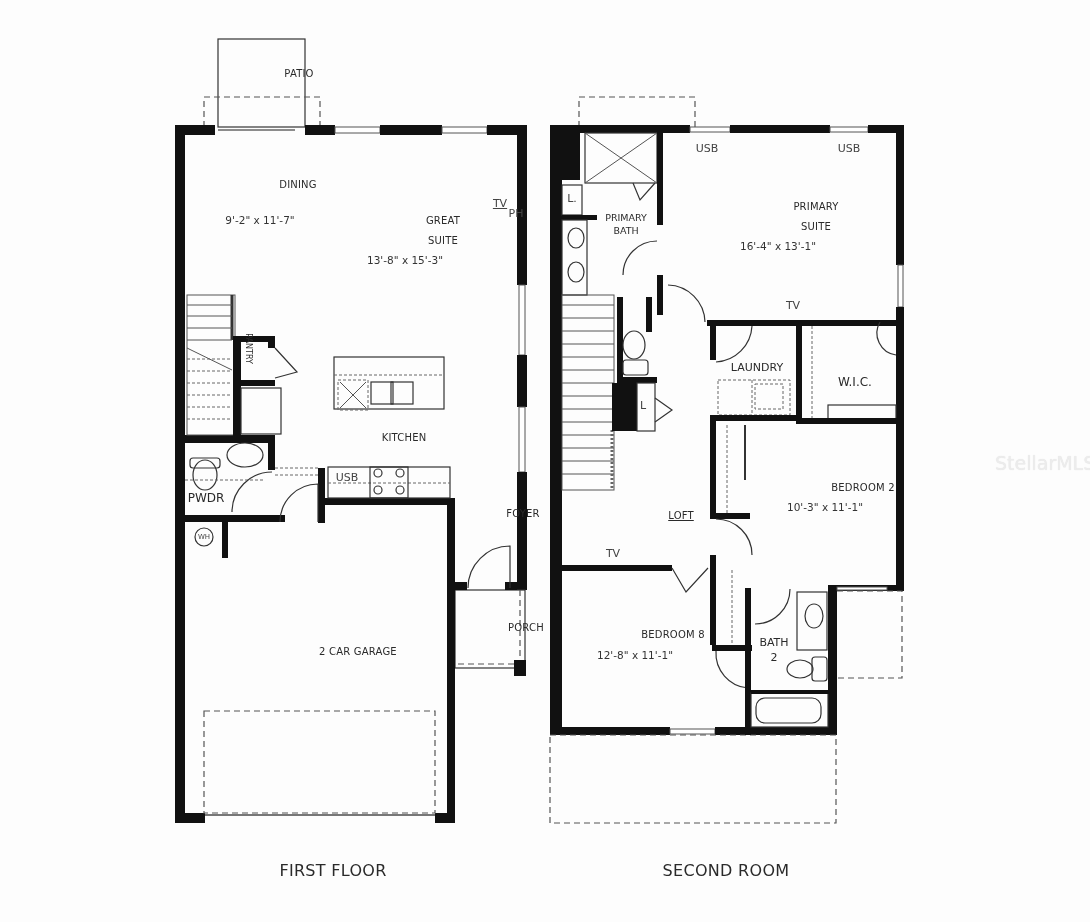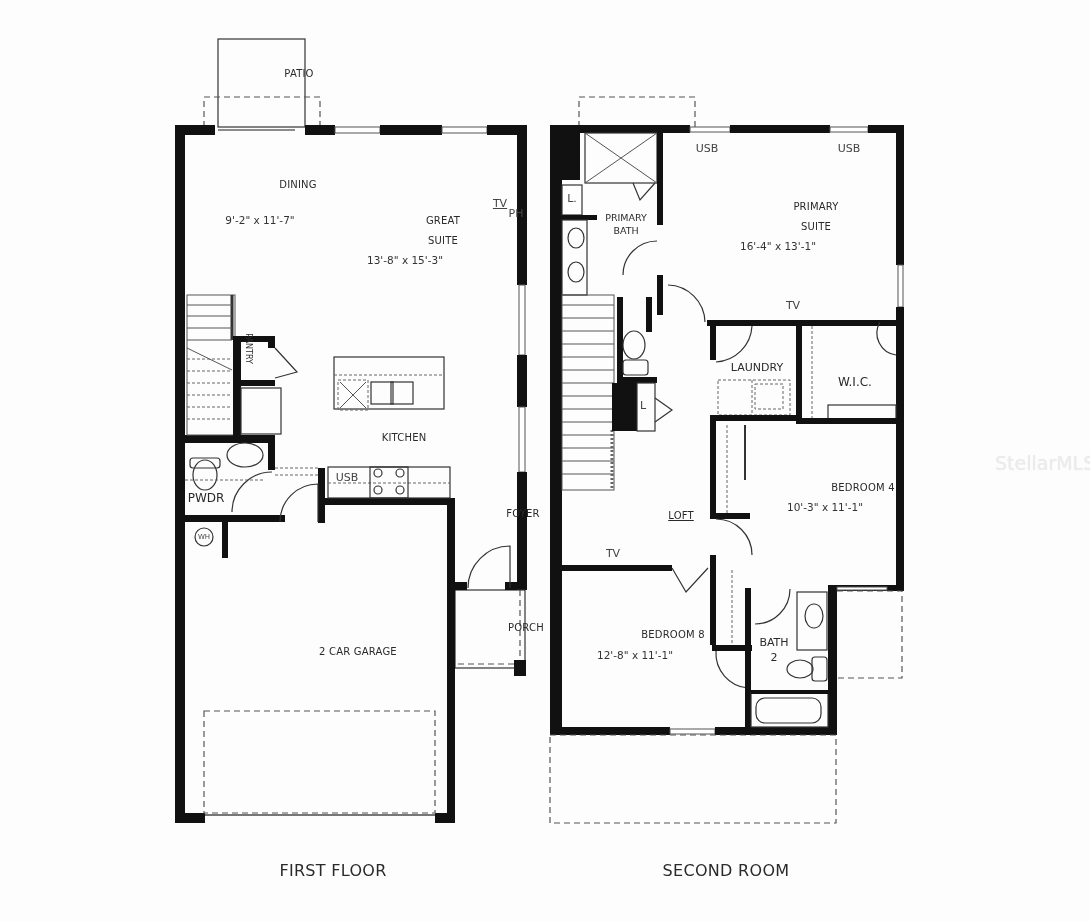--- a/index.html
+++ b/index.html
@@ -262,21 +262,21 @@
 <div class="lbl room" style="left:778px;top:201px;">PRIMARY</div>
 <div class="lbl room" style="left:778px;top:221px;">SUITE</div>
 <div class="lbl dim" style="left:778px;top:240px;">16'-4" x 13'-1"</div>
 <div class="lbl tiny" style="left:572px;top:193px;">L.</div>
 <div class="lbl small" style="left:626px;top:213px;">PRIMARY</div>
 <div class="lbl small" style="left:626px;top:226px;">BATH</div>
 <div class="lbl tiny" style="left:793px;top:300px;">TV</div>
 <div class="lbl small" style="left:757px;top:362px;font-size:11px;text-align:right;">LAUNDRY</div>
 <div class="lbl small" style="left:855px;top:376px;font-size:12px;">W.I.C.</div>
 <div class="lbl tiny" style="left:643px;top:400px;">L</div>
-<div class="lbl room" style="left:825px;top:482px;">BEDROOM 4</div>
+<div class="lbl room" style="left:825px;top:482px;">BEDROOM 2</div>
 <div class="lbl dim" style="left:825px;top:501px;">10'-3" x 11'-1"</div>
 <div class="lbl room" style="left:643px;top:510px;text-decoration:underline;">LOFT</div>
 <div class="lbl tiny" style="left:613px;top:548px;">TV</div>
 <div class="lbl room" style="left:635px;top:629px;">BEDROOM 8</div>
 <div class="lbl dim" style="left:635px;top:649px;">12'-8" x 11'-1"</div>
 <div class="lbl small" style="left:774px;top:637px;font-size:11px;">BATH</div>
 <div class="lbl small" style="left:774px;top:652px;font-size:11px;">2</div>
 <div class="lbl floor" style="left:726px;top:862px;">SECOND ROOM</div>
 
 <div class="wm">StellarMLS</div>

